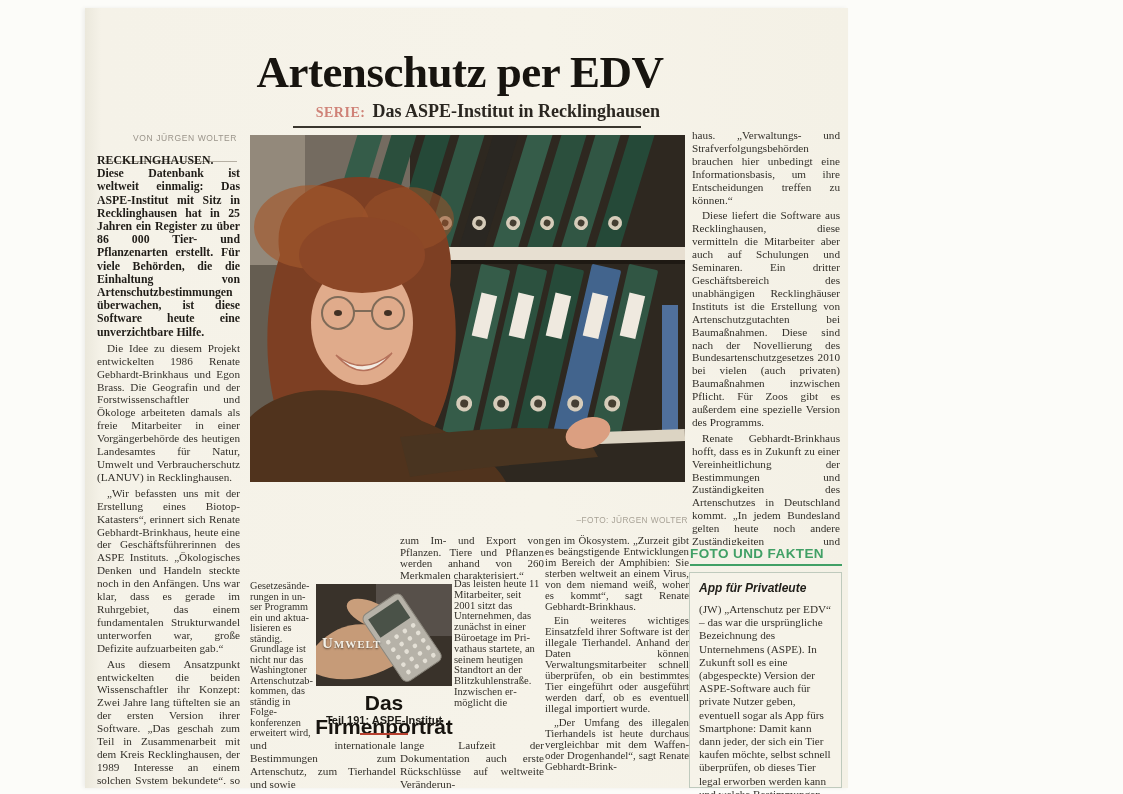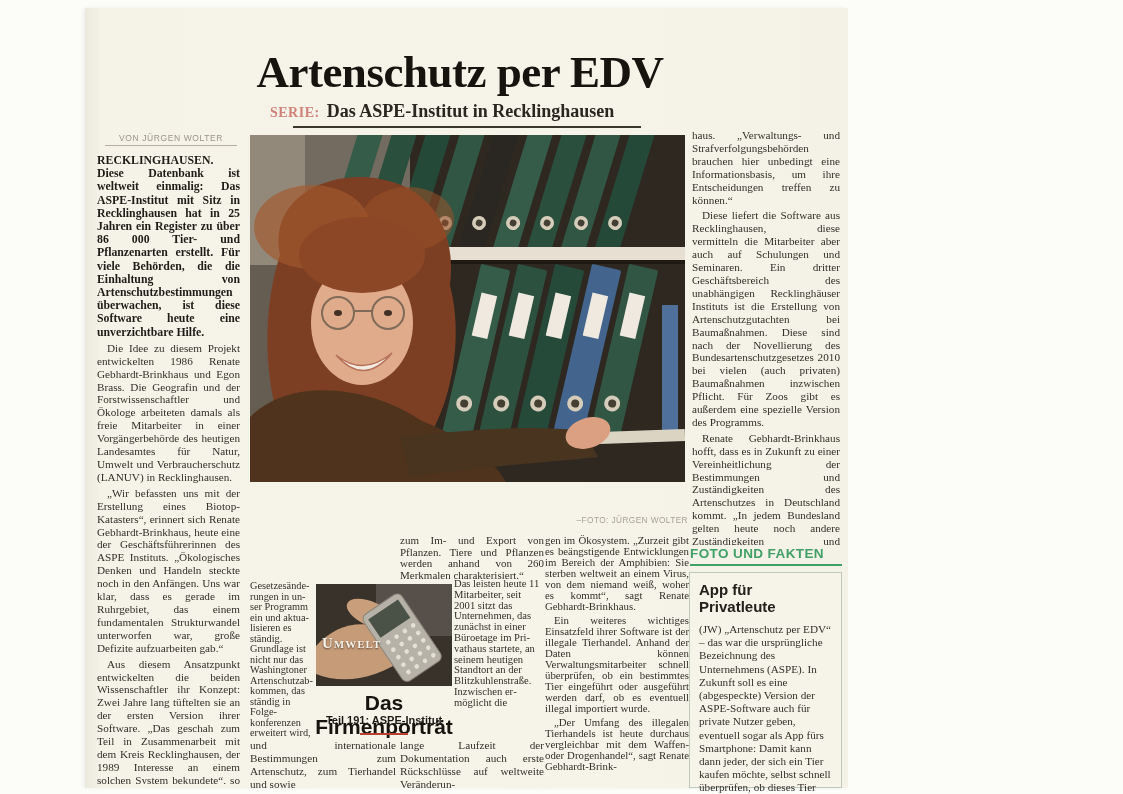--- a/index.html
+++ b/index.html
@@ -4,25 +4,25 @@
 <style>
   html,body{margin:0;padding:0;}
   body{width:1123px;height:794px;background:#fcfcf9;font-family:"Liberation Serif",serif;overflow:hidden;}
   #canvas{position:relative;width:1123px;height:794px;}
   .paper{position:absolute;left:85px;top:8px;width:763px;height:780px;
          background:linear-gradient(90deg,#ebe8dc 0,#f5f2e8 16px,#f6f3e9 60%,#f4f1e6 100%);
          box-shadow:-2px 0 4px rgba(0,0,0,0.06);}
   .abs{position:absolute;}
   .headline{font-family:"Liberation Serif",serif;font-weight:bold;font-size:45px;letter-spacing:-0.5px;
             color:#17140f;text-align:center;}
-  .series-line{font-family:"Liberation Serif",serif;font-size:18px;font-weight:bold;color:#2a2620;text-align:left;}
+  .series-line{font-family:"Liberation Serif",serif;font-size:18px;font-weight:bold;color:#2a2620;text-align:right;}
   .series-label{color:#cf8277;font-size:14px;font-weight:bold;letter-spacing:0.5px;margin-right:7px;}
   .subtitle-rule{height:2px;background:#3a362e;}
   .byline{font-family:"Liberation Sans",sans-serif;font-size:8.5px;letter-spacing:0.6px;color:#9a948a;
-          text-align:center;border-bottom:1px solid #b5afa3;padding-bottom:2px;}
+          text-align:right;border-bottom:1px solid #b5afa3;padding-bottom:18px;}
   .bodycol{font-size:11.2px;line-height:12.9px;color:#33302a;text-align:justify;overflow:hidden;}
   .bodycol p{margin:0 0 3px 0;}
   .bodycol p.ind{text-indent:10px;}
   .lead{font-weight:bold;font-size:11.8px;line-height:13.2px;color:#201d18;}
   .caption{font-family:"Liberation Sans",sans-serif;font-weight:bold;font-size:11.3px;line-height:14.2px;
            color:#2a2722;text-align:left;}
   .caption-credit{font-family:"Liberation Sans",sans-serif;font-size:8.3px;letter-spacing:0.4px;
                   color:#a8a296;text-align:right;font-weight:normal;}
   .smallcol{font-size:11px;line-height:11.6px;color:#33302a;text-align:justify;}
   .narrowcol{font-size:10.3px;line-height:10.5px;color:#33302a;text-align:left;word-wrap:break-word;hyphens:auto;}
@@ -33,21 +33,21 @@
   .bottom3{font-size:11.2px;line-height:13px;color:#33302a;text-align:justify;}
   .inset-title{font-family:Liberation Sans, sans-serif;font-weight:bold;font-size:21px;color:#17140f;text-align:center;}
   .inset-sub{font-family:"Liberation Sans",sans-serif;font-weight:bold;font-size:11px;color:#1d1b16;text-align:center;}
   .inset-rule{height:2px;background:#b8412f;}
   .serie-overlay{font-family:"Liberation Serif",serif;font-weight:bold;font-size:15px;color:#f4f1e8;
                  letter-spacing:1px;font-variant:small-caps;text-shadow:0 1px 2px rgba(0,0,0,0.6);}
   .facts-heading{font-family:"Liberation Sans",sans-serif;font-weight:bold;font-size:13.5px;
                  letter-spacing:0.4px;color:#41a066;}
   .facts-rule{height:2px;background:#41a066;}
   .facts-box{border:1px solid #bfcabd;background:#f6f3e9;box-sizing:border-box;padding:8px 9px;}
-  .facts-sub{font-family:"Liberation Sans",sans-serif;font-weight:bold;font-size:15px;color:#22201b;margin:0 0 8px 0;}
+  .facts-sub{font-family:"Liberation Sans",sans-serif;font-weight:bold;font-size:12px;color:#22201b;margin:0 0 8px 0;font-style:italic;}
   .facts-body{font-size:11.2px;line-height:13.2px;color:#33302a;text-align:left;}
   svg{display:block;}
 </style>
 </head>
 <body>
 
 <div id="canvas">
   <div class="paper">
 
     <div class="abs headline" style="left:145px;top:38px;width:460px;">Artenschutz per EDV</div>

